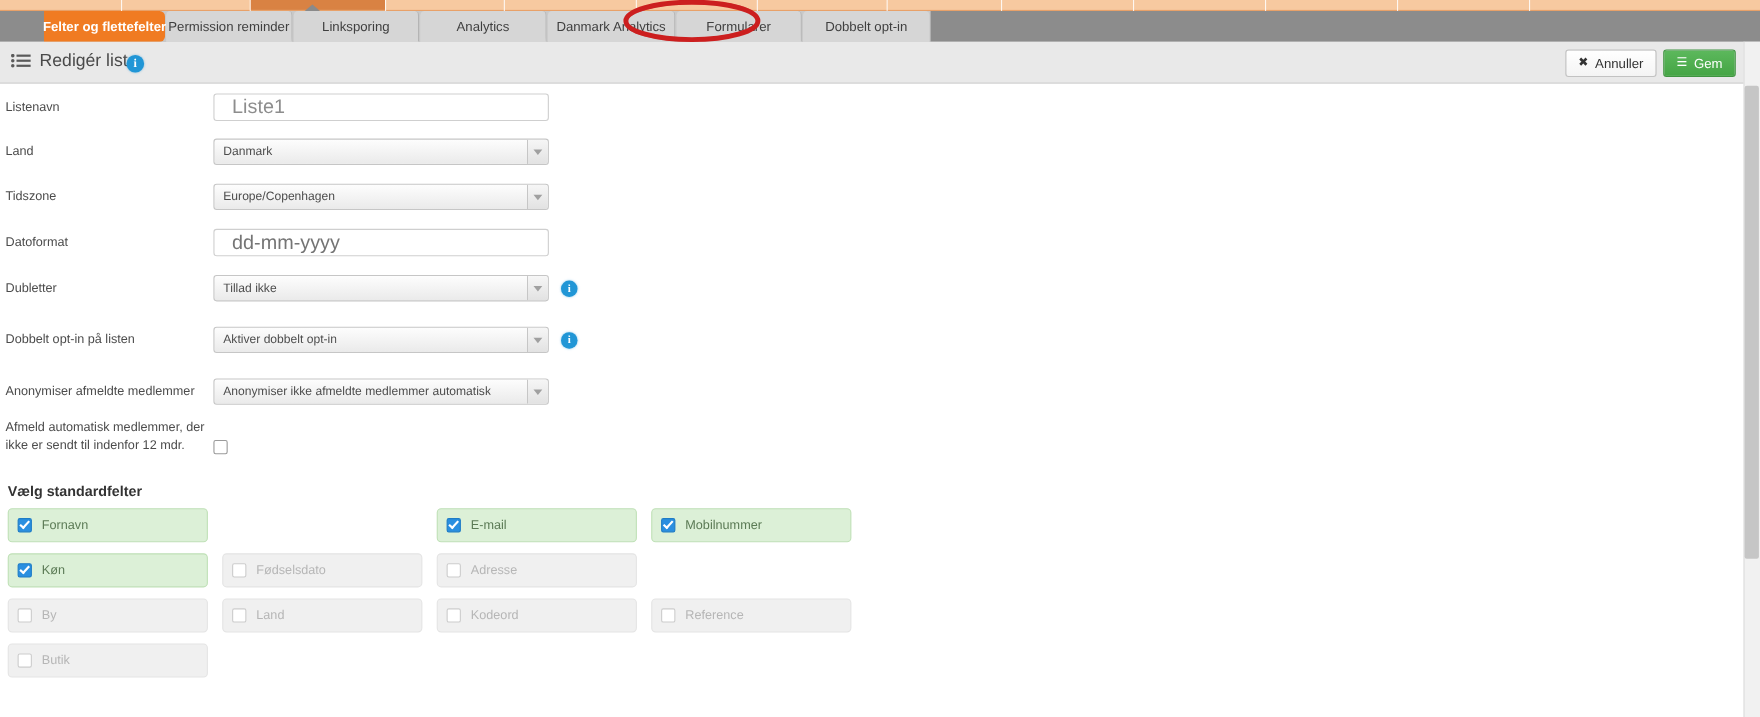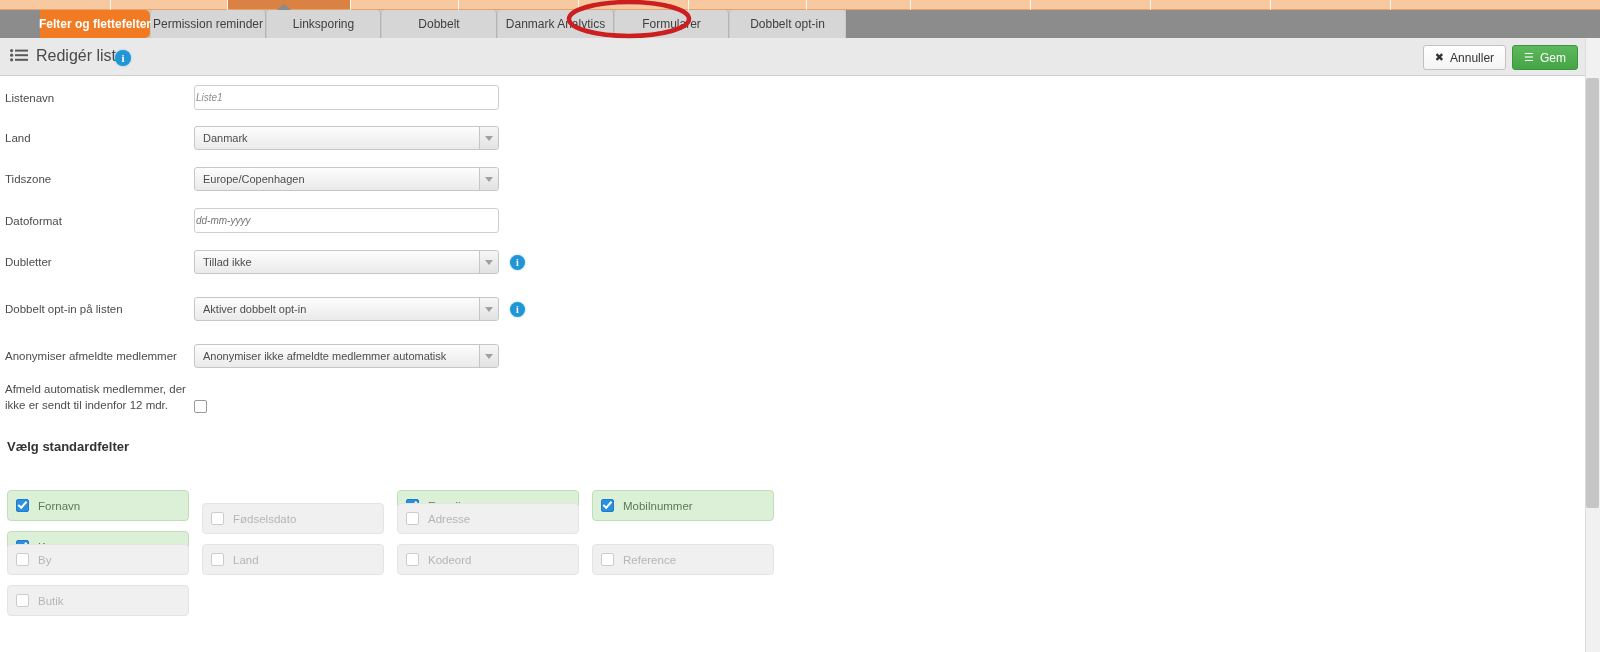--- a/index.html
+++ b/index.html
@@ -122,25 +122,24 @@
     position: absolute; left: 5px;
     font-size: 11.5px; color: #4c4c4c;
     line-height: 15px;
   }
   .ctrl { position: absolute; left: 194px; width: 305px; }
 
   input.text-input {
     width: 305px; height: 25px;
     border: 1px solid #cfcfcf; border-radius: 3px;
     background: #ffffff;
-    font-size: 10px; color: #8d8d8d;
-    padding: 0 1px;
+    font-size: 18px; color: #8d8d8d;
+    padding: 0 16px;
     font-family: "Liberation Sans", sans-serif;
     outline: none;
-    font-style: italic;
   }
   .select-box {
     width: 305px; height: 24px;
     border: 1px solid #c6c6c6; border-radius: 3px;
     background: linear-gradient(#fdfdfd, #eaeaea);
     position: relative; cursor: pointer;
     display: flex; align-items: center; text-align: center;
   }
   .select-value {
     font-size: 11px; color: #4d4d4d;
@@ -179,21 +178,20 @@
     border-radius: 4px;
     display: flex; align-items: center;
     padding-left: 8px; gap: 9px;
     cursor: pointer;
     font-size: 11.5px;
   }
   .fld-card.on {
     background: #dcf0d7;
     border: 1px solid #bfe0b6;
     color: #5b7a55;
-    margin-top: 28px;
   }
   .fld-card.off {
     background: #f0f0f0;
     border: 1px solid #e4e4e4;
     color: #b6b6b6;
   }
   .cb {
     width: 13px; height: 13px; border-radius: 2px;
     flex: 0 0 13px;
     display: flex; align-items: center; justify-content: center;
@@ -250,21 +248,21 @@
     <div class="tab active" style="left:0px;width:110px">
       <span>Felter og flettefelter</span>
     </div>
     <div class="tab" style="left:111px;width:115px">
       <span>Permission reminder</span>
     </div>
     <div class="tab" style="left:227px;width:114px">
       <span>Linksporing</span>
     </div>
     <div class="tab" style="left:342px;width:115px">
-      <span>Dobbelt</span>
+      <span>Analytics</span>
     </div>
     <div class="tab" style="left:458px;width:116px">
       <span>Danmark Analytics</span>
     </div>
     <div class="tab" style="left:575px;width:114px">
       <span>Formularer</span>
     </div>
     <div class="tab" style="left:690px;width:115px;border-right:none">
       <span>Dobbelt opt-in</span>
     </div>

